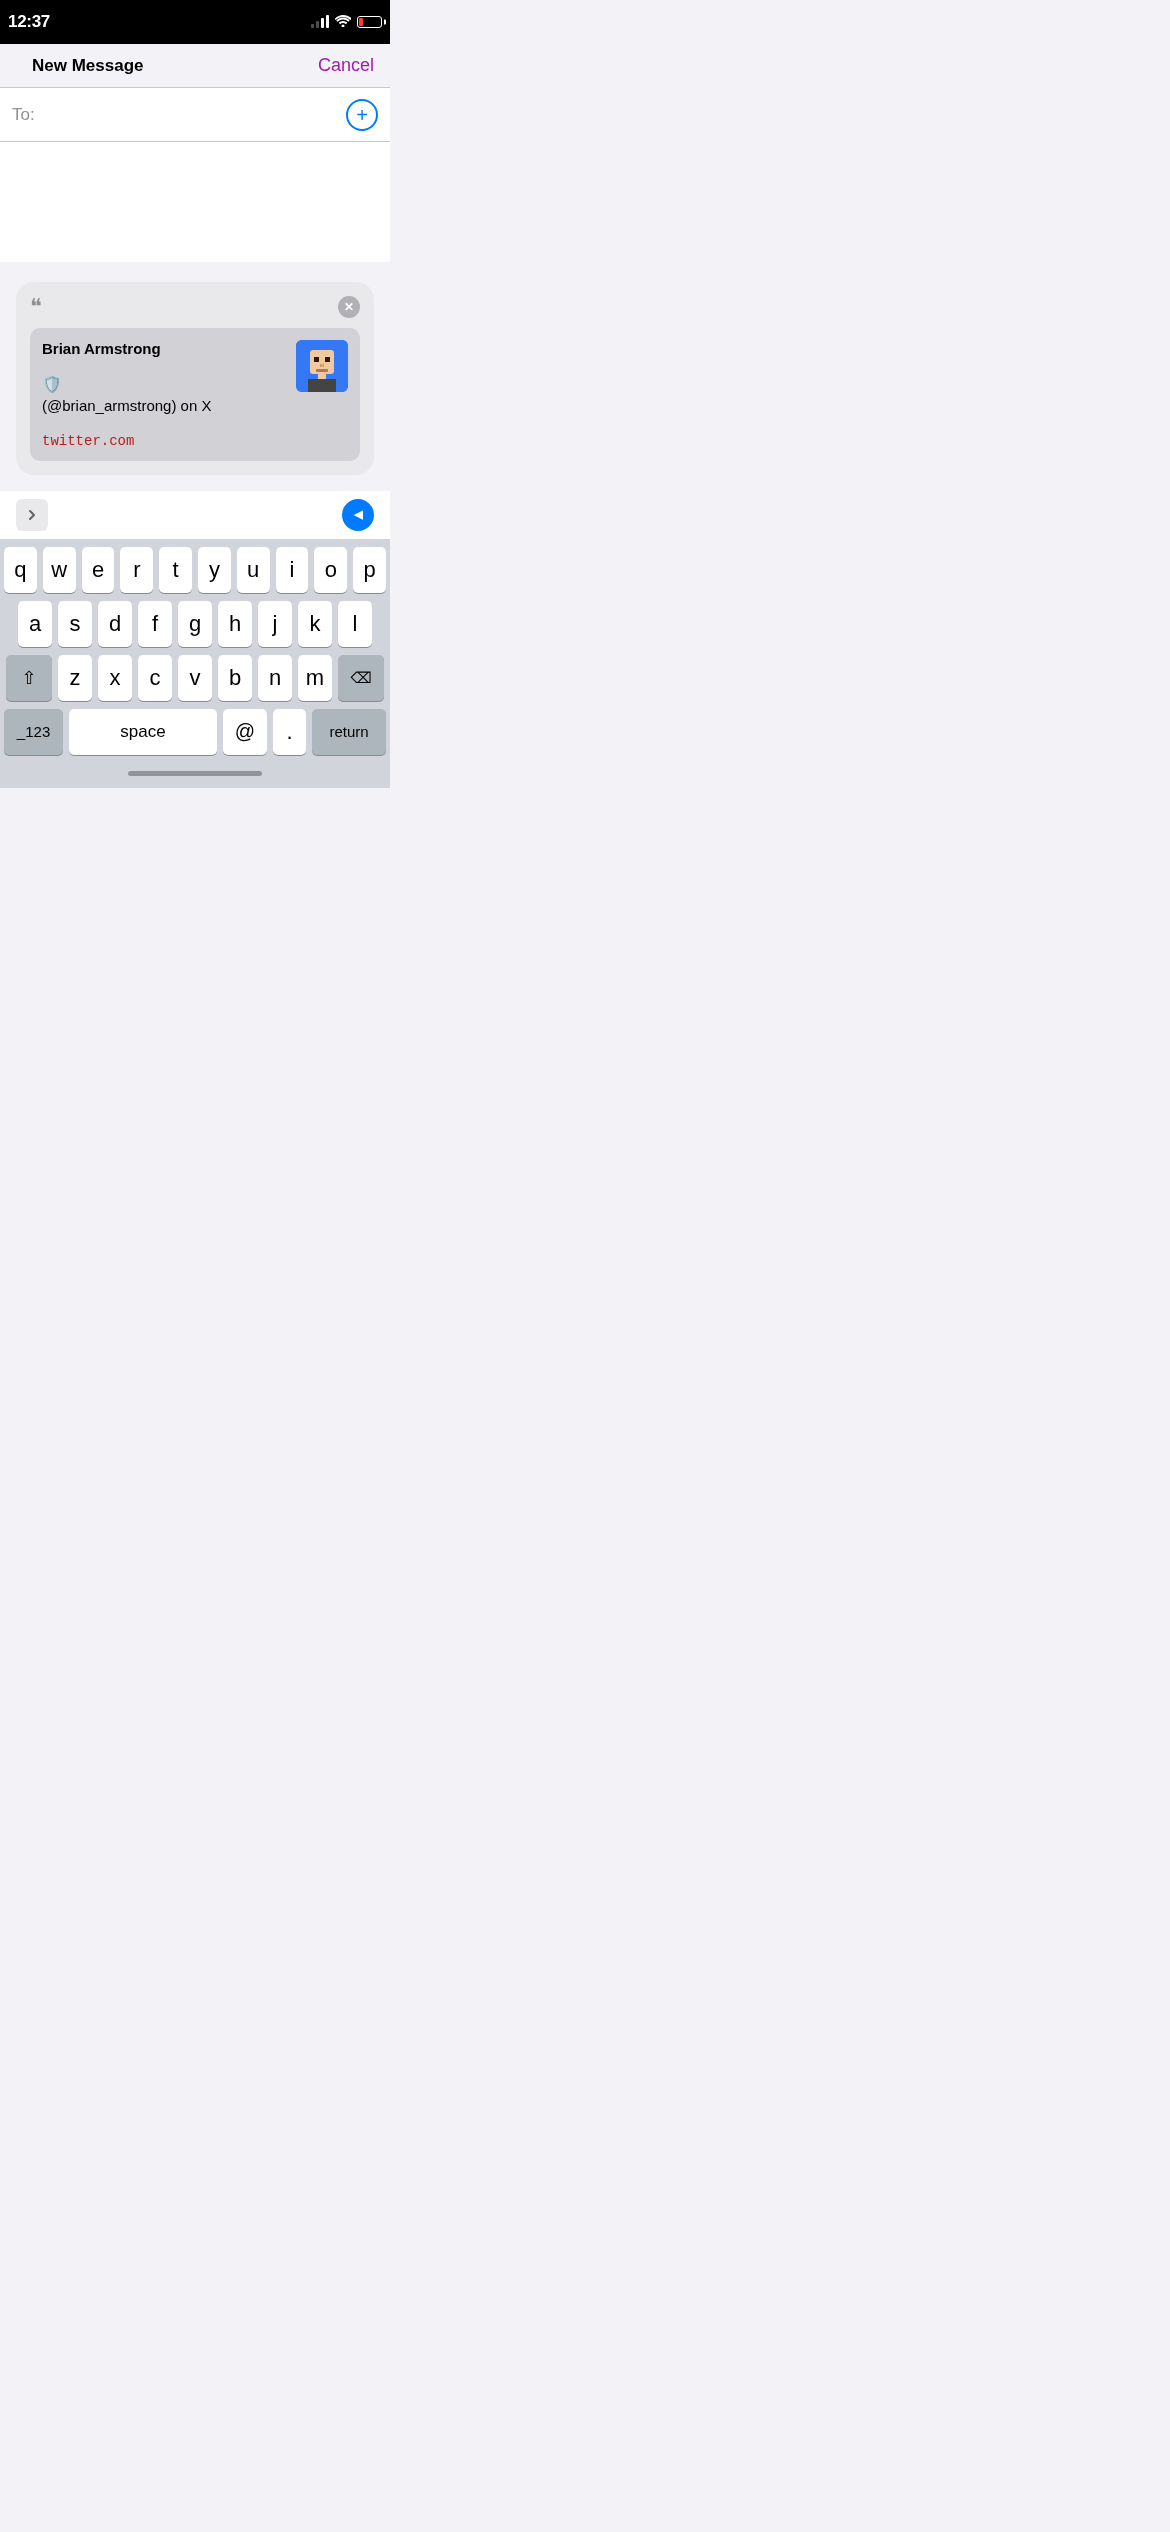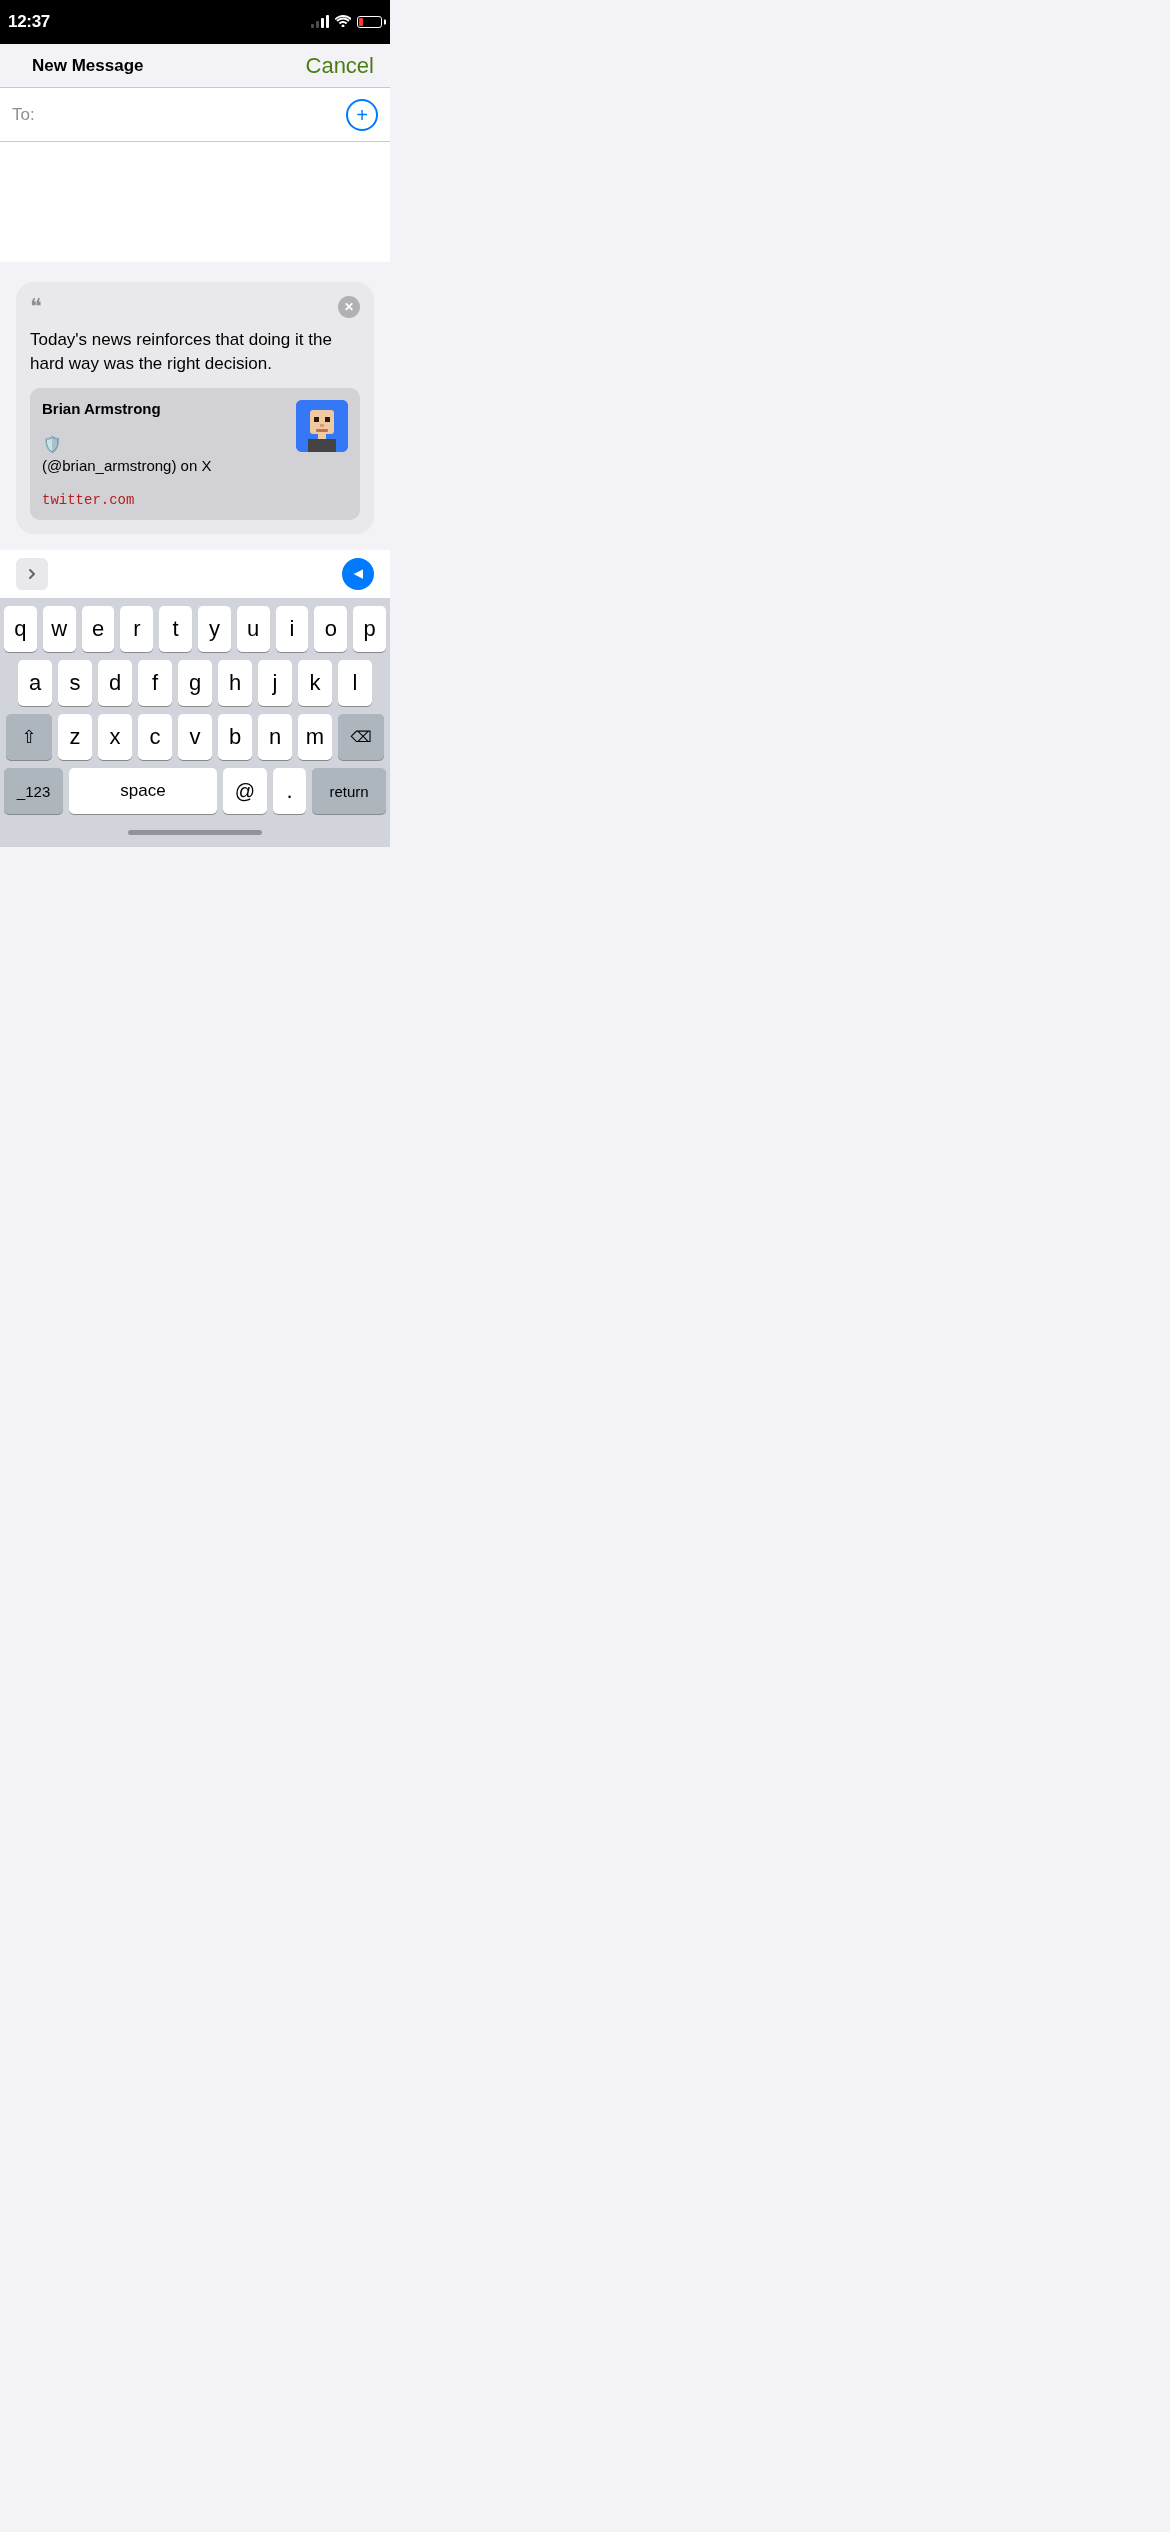--- a/index.html
+++ b/index.html
@@ -92,22 +92,22 @@
       padding: 0 32px;
     }
     .nav-title {
       font-size: 17px;
       font-weight: 600;
       color: #000;
     }
     .nav-cancel {
       position: absolute;
       right: 16px;
-      font-size: 22px;
-      color: #4d7c0f;
+      font-size: 18px;
+      color: #a21caf;
       background: none;
       border: none;
       cursor: pointer;
     }
 
     
     .to-field {
       background: #fff;
       height: 54px;
       display: flex;
@@ -435,21 +435,20 @@
   
 </div>
 
 <div class="message-bubble-container">
   <div class="bubble-top-icons">
     <span class="quote-icon">❝</span>
     <div class="bubble-close">
       <span class="bubble-close-x">✕</span>
     </div>
   </div>
-  <p class="bubble-main-text">Today's news reinforces that doing it the hard way was the right decision.</p>
 
   <div class="link-preview">
     <div class="link-preview-text">
       <div class="link-author-name">Brian Armstrong</div>
       <div class="link-shield-icon">🛡️</div>
       <div class="link-handle">(@brian_armstrong) on X</div>
       <div class="link-domain">twitter.com</div>
     </div>
     <div class="link-thumbnail">
 

